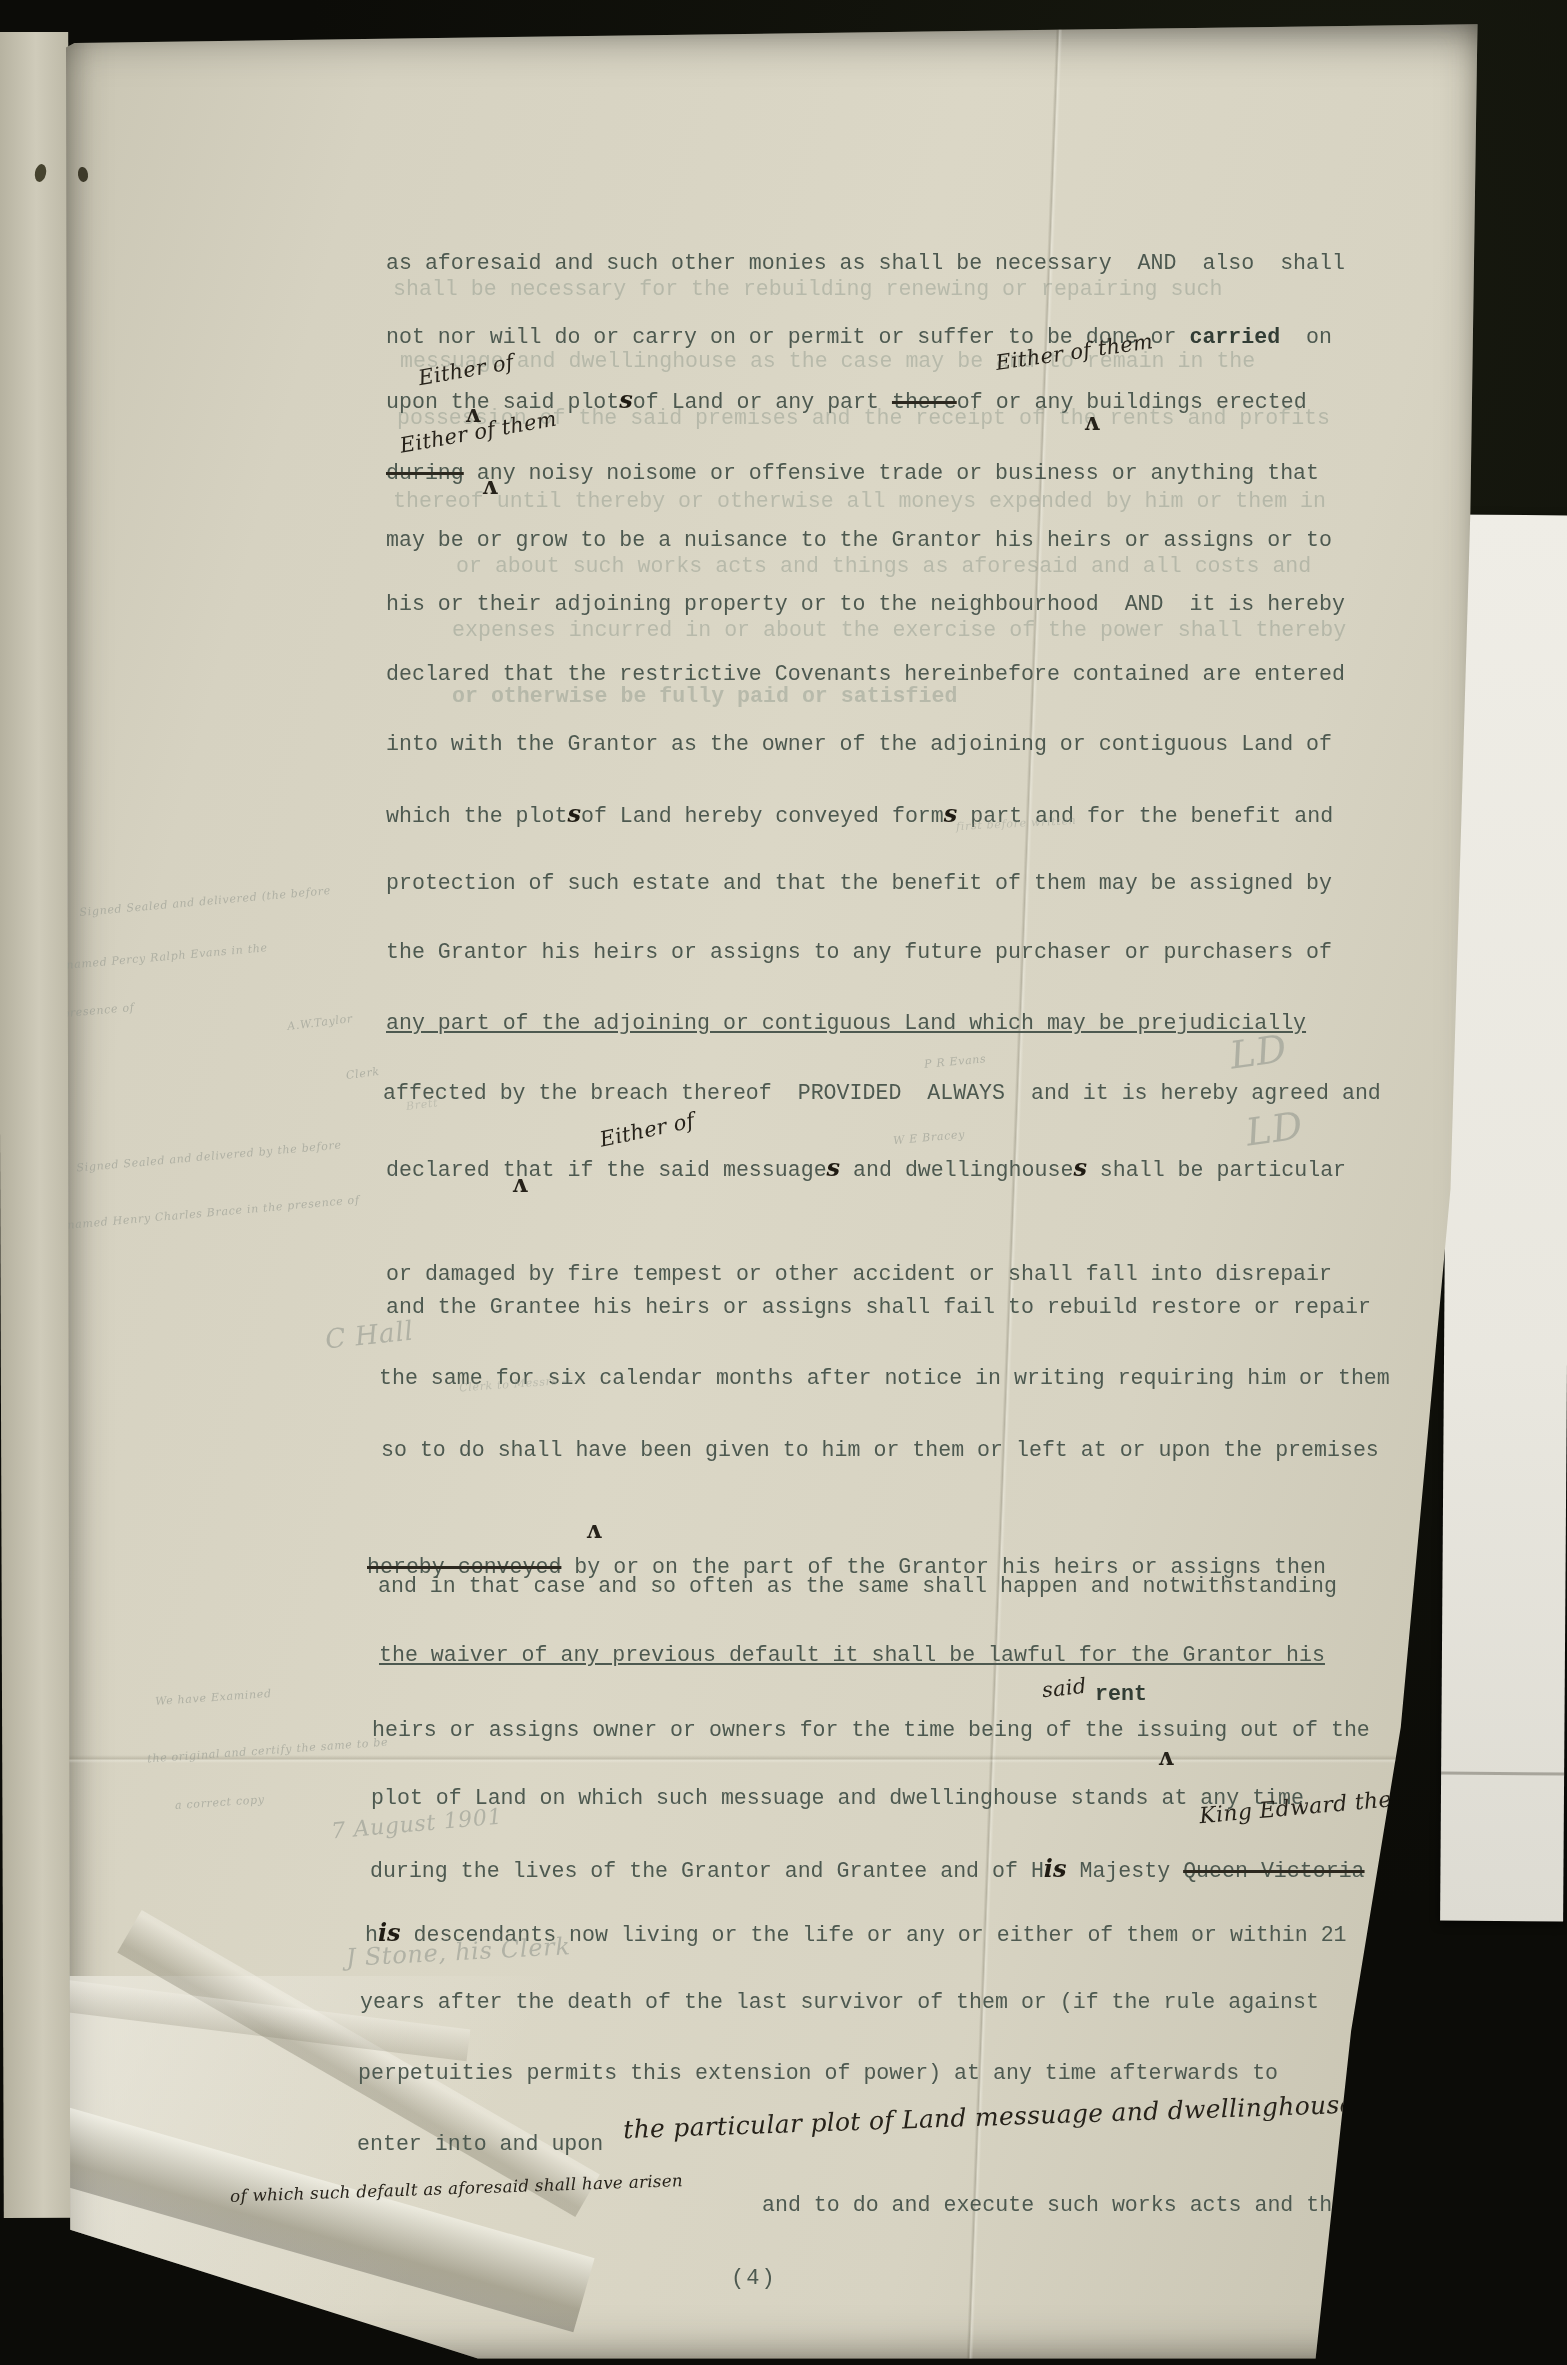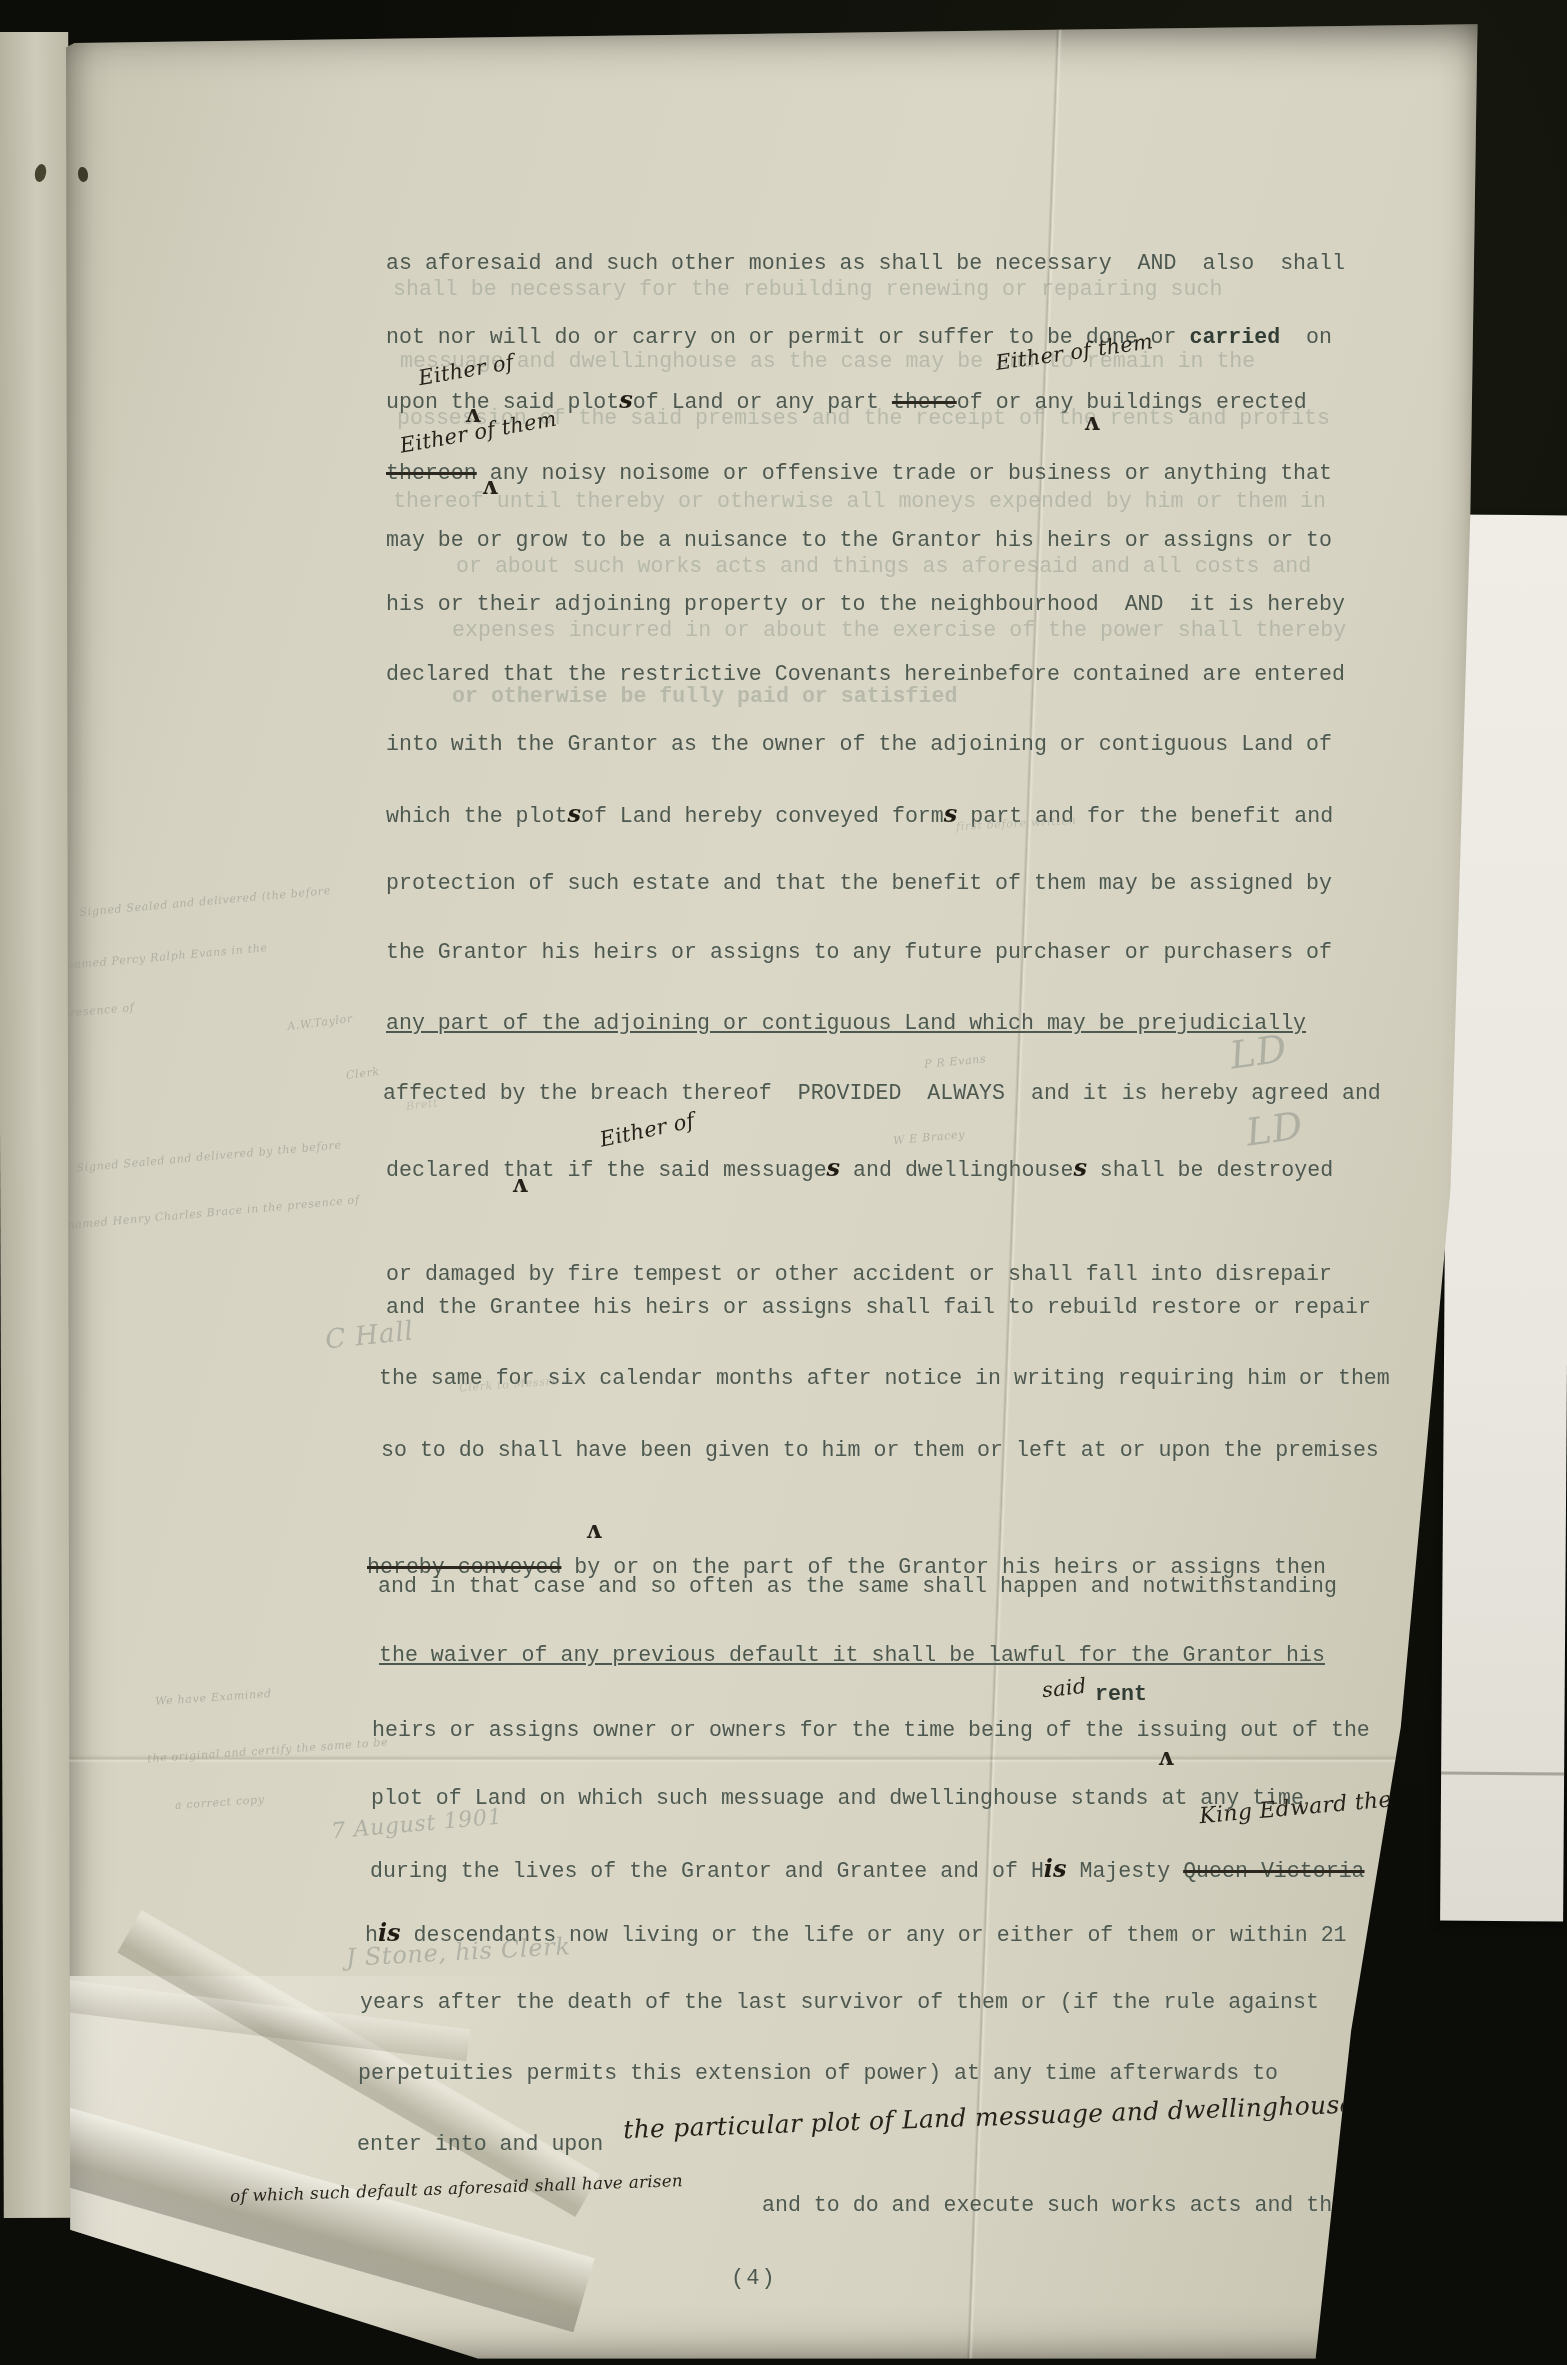--- a/index.html
+++ b/index.html
@@ -65,31 +65,31 @@
     <div class="crease-v"></div>
     <div class="crease-h"></div>
     <div class="crumple-glow"></div>
     <div class="crumple-a"></div>
     <div class="crumple-b"></div>
     <div class="crumple-c"></div>
     <div id="text-layer">
         <div class="line typed" style="left: 320px; top: 233px;"><span>as aforesaid and such other monies as shall be necessary  AND  also  shall</span></div>
         <div class="line typed" style="left: 320px; top: 307px;"><span>not nor will do or carry on or permit or suffer to be done or </span><span class="dark">carried</span><span>  on</span></div>
         <div class="line typed" style="left: 320px; top: 368px;"><span>upon the said plot</span><span class="inks">s</span><span>of Land or any part </span><span class="struck">there</span><span>of or any buildings erected</span></div>
-        <div class="line typed" style="left: 320px; top: 443px;"><span class="struck">thereon</span><span> any noisy noisome or offensive trade or business or anything that</span></div>
+        <div class="line typed" style="left: 320px; top: 443px;"><span class="struck">during</span><span> any noisy noisome or offensive trade or business or anything that</span></div>
         <div class="line typed" style="left: 320px; top: 510px;"><span>may be or grow to be a nuisance to the Grantor his heirs or assigns or to</span></div>
         <div class="line typed" style="left: 320px; top: 574px;"><span>his or their adjoining property or to the neighbourhood  AND  it is hereby</span></div>
         <div class="line typed" style="left: 320px; top: 644px;"><span>declared that the restrictive Covenants hereinbefore contained are entered</span></div>
         <div class="line typed" style="left: 320px; top: 714px;"><span>into with the Grantor as the owner of the adjoining or contiguous Land of</span></div>
         <div class="line typed" style="left: 320px; top: 782px;"><span>which the plot</span><span class="inks">s</span><span>of Land hereby conveyed form</span><span class="inks">s</span><span> part and for the benefit and</span></div>
         <div class="line typed" style="left: 320px; top: 853px;"><span>protection of such estate and that the benefit of them may be assigned by</span></div>
         <div class="line typed" style="left: 320px; top: 922px;"><span>the Grantor his heirs or assigns to any future purchaser or purchasers of</span></div>
         <div class="line typed" style="left: 320px; top: 993px; text-decoration: underline;"><span>any part of the adjoining or contiguous Land which may be prejudicially</span></div>
         <div class="line typed" style="left: 317px; top: 1063px;"><span>affected by the breach thereof  PROVIDED  ALWAYS  and it is hereby agreed and</span></div>
-        <div class="line typed" style="left: 320px; top: 1136px;"><span>declared that if the said messuage</span><span class="inks">s</span><span> and dwellinghouse</span><span class="inks">s</span><span> shall be destroyed</span></div>
+        <div class="line typed" style="left: 320px; top: 1136px;"><span>declared that if the said messuage</span><span class="inks">s</span><span> and dwellinghouse</span><span class="inks">s</span><span> shall be particular</span></div>
         <div class="line typed" style="left: 320px; top: 1208px; margin-top: 36px;"><span>or damaged by fire tempest or other accident or shall fall into disrepair</span></div>
         <div class="line typed" style="left: 320px; top: 1277px;"><span>and the Grantee his heirs or assigns shall fail to rebuild restore or repair</span></div>
         <div class="line typed" style="left: 313px; top: 1348px;"><span>the same for six calendar months after notice in writing requiring him or them</span></div>
         <div class="line typed" style="left: 315px; top: 1420px;"><span>so to do shall have been given to him or them or left at or upon the premises</span></div>
         <div class="line typed" style="left: 301px; top: 1489px; margin-top: 48px;"><span class="struck">hereby conveyed</span><span> by or on the part of the Grantor his heirs or assigns then</span></div>
         <div class="line typed" style="left: 312px; top: 1556px;"><span>and in that case and so often as the same shall happen and notwithstanding</span></div>
         <div class="line typed" style="left: 313px; top: 1625px; text-decoration: underline;"><span>the waiver of any previous default it shall be lawful for the Grantor his</span></div>
         <div class="line typed" style="left: 306px; top: 1700px;"><span>heirs or assigns owner or owners for the time being of the issuing out of the</span></div>
         <div class="line typed" style="left: 1029px; top: 1664px;"><span class="dark">rent</span></div>
         <div class="line typed" style="left: 305px; top: 1768px;"><span>plot of Land on which such messuage and dwellinghouse stands at any time</span></div>

